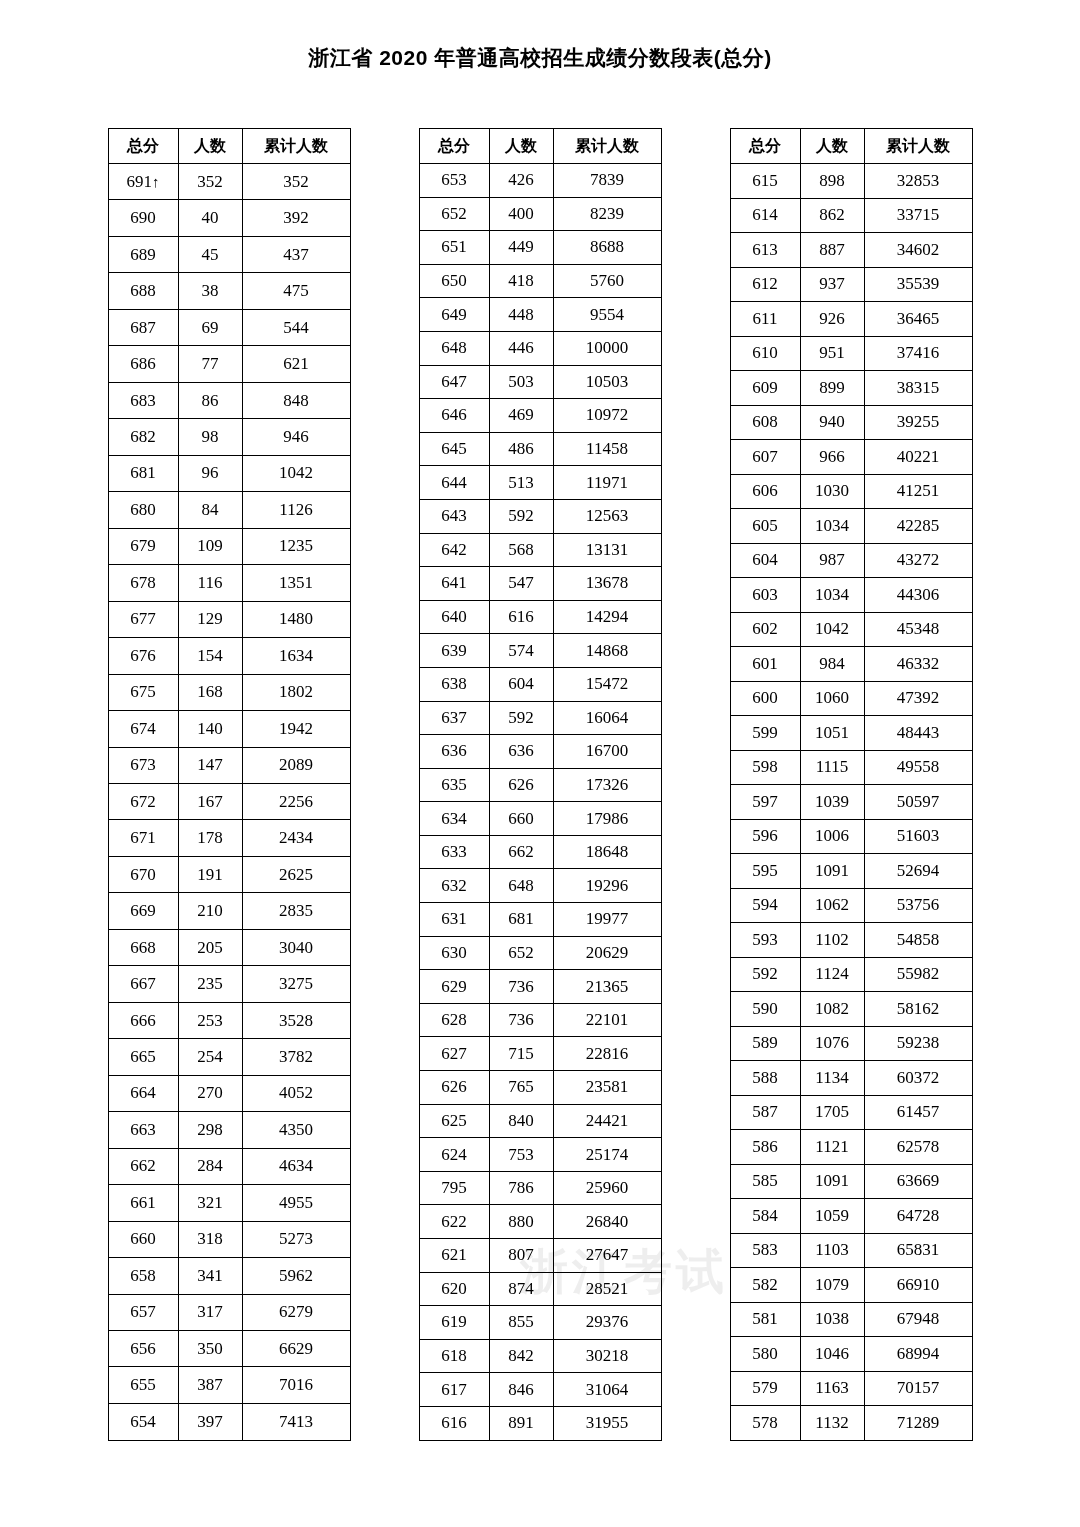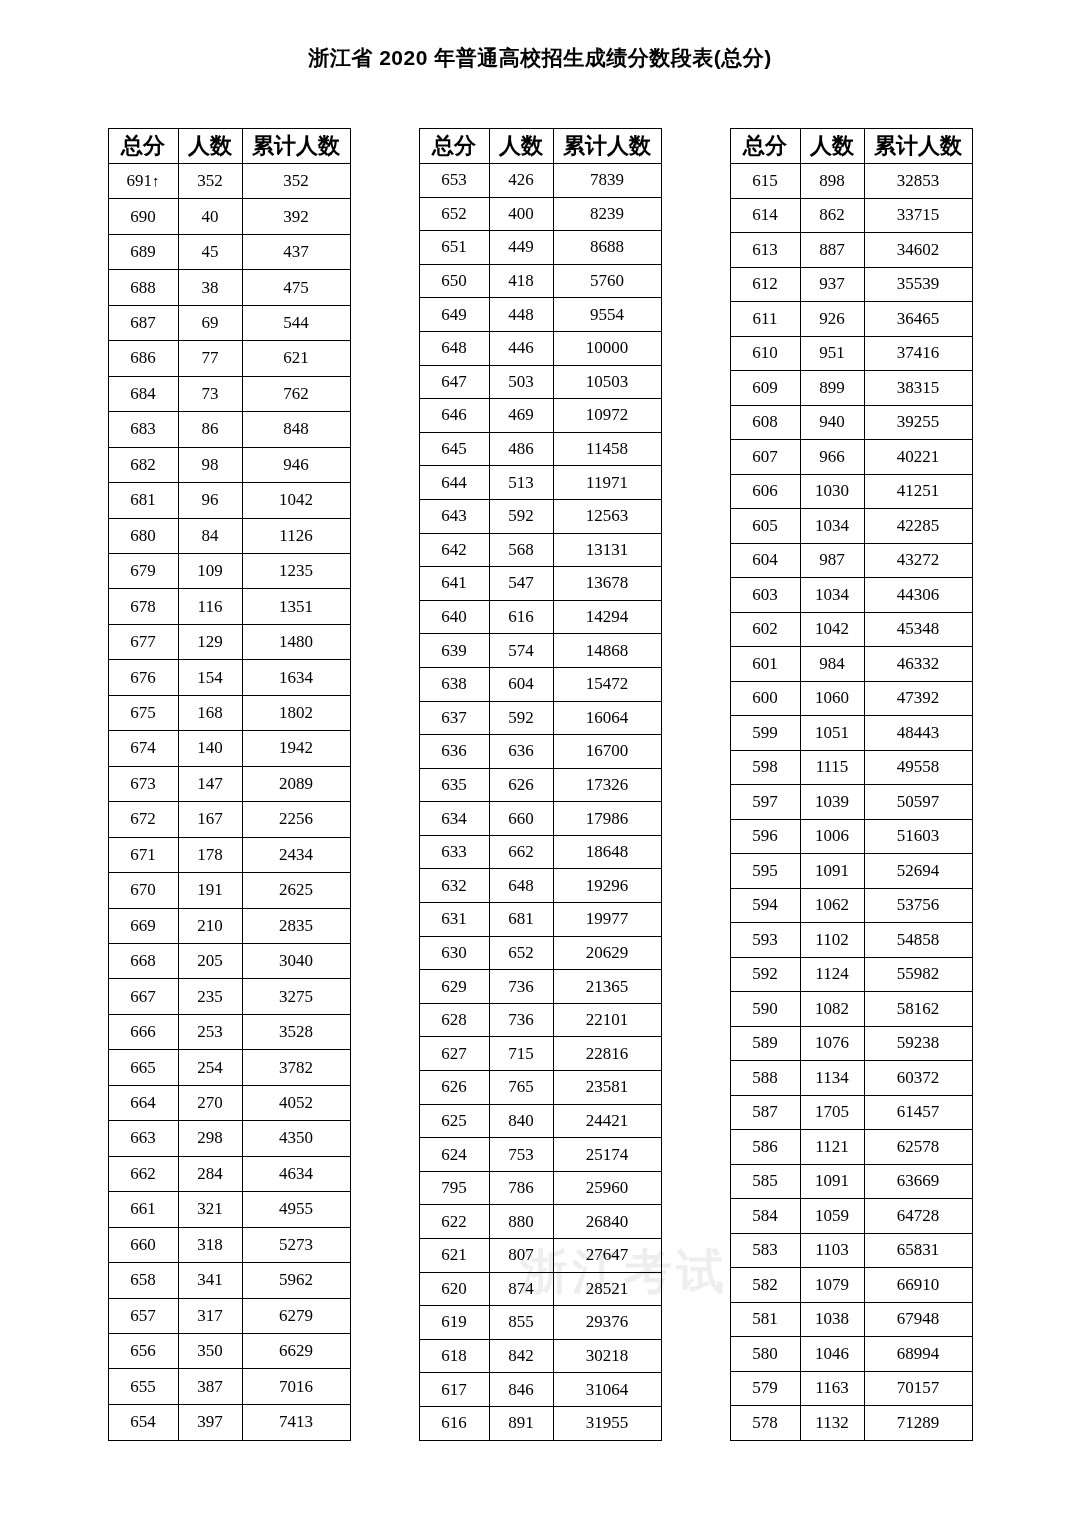--- a/index.html
+++ b/index.html
@@ -54,21 +54,21 @@
     text-align: center;
     height: 32.6px;
     padding: 0;
     font-size: 17px;
     font-family: "Liberation Serif", serif;
     background: transparent;
   }
   table.score-table th {
     font-family: "Liberation Sans", sans-serif;
     font-weight: bold;
-    font-size: 22px;
+    font-size: 16px;
     height: 34px;
   }
   table.score-table col.c-score { width: 70px; }
   table.score-table col.c-count { width: 64px; }
   table.score-table col.c-cum   { width: 108px; }
   .arrow {
     font-family: "Liberation Sans", sans-serif;
     font-size: 15px;
   }
 </style>
@@ -118,25 +118,20 @@
           <td>687</td>
           <td>69</td>
           <td>544</td>
         </tr>
         <tr>
           <td>686</td>
           <td>77</td>
           <td>621</td>
         </tr>
         <tr>
-          <td>684</td>
-          <td>73</td>
-          <td>762</td>
-        </tr>
-        <tr>
           <td>683</td>
           <td>86</td>
           <td>848</td>
         </tr>
         <tr>
           <td>682</td>
           <td>98</td>
           <td>946</td>
         </tr>
         <tr>

